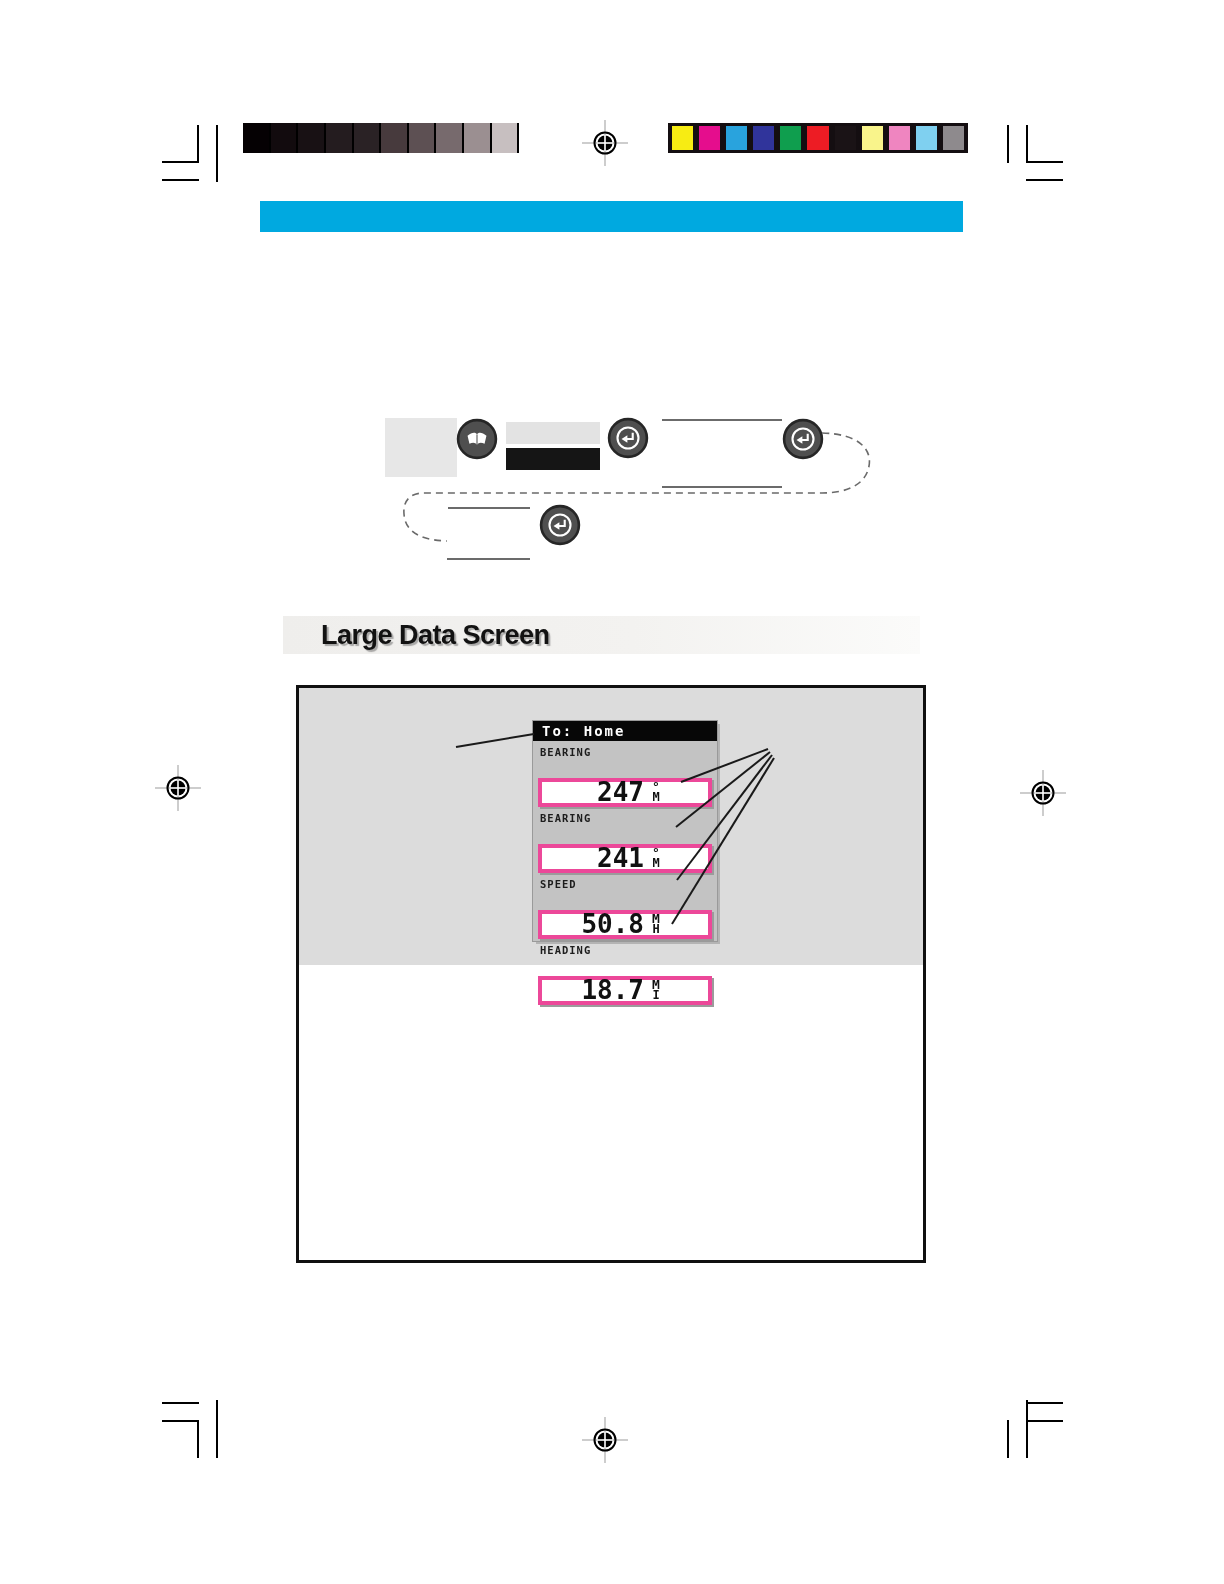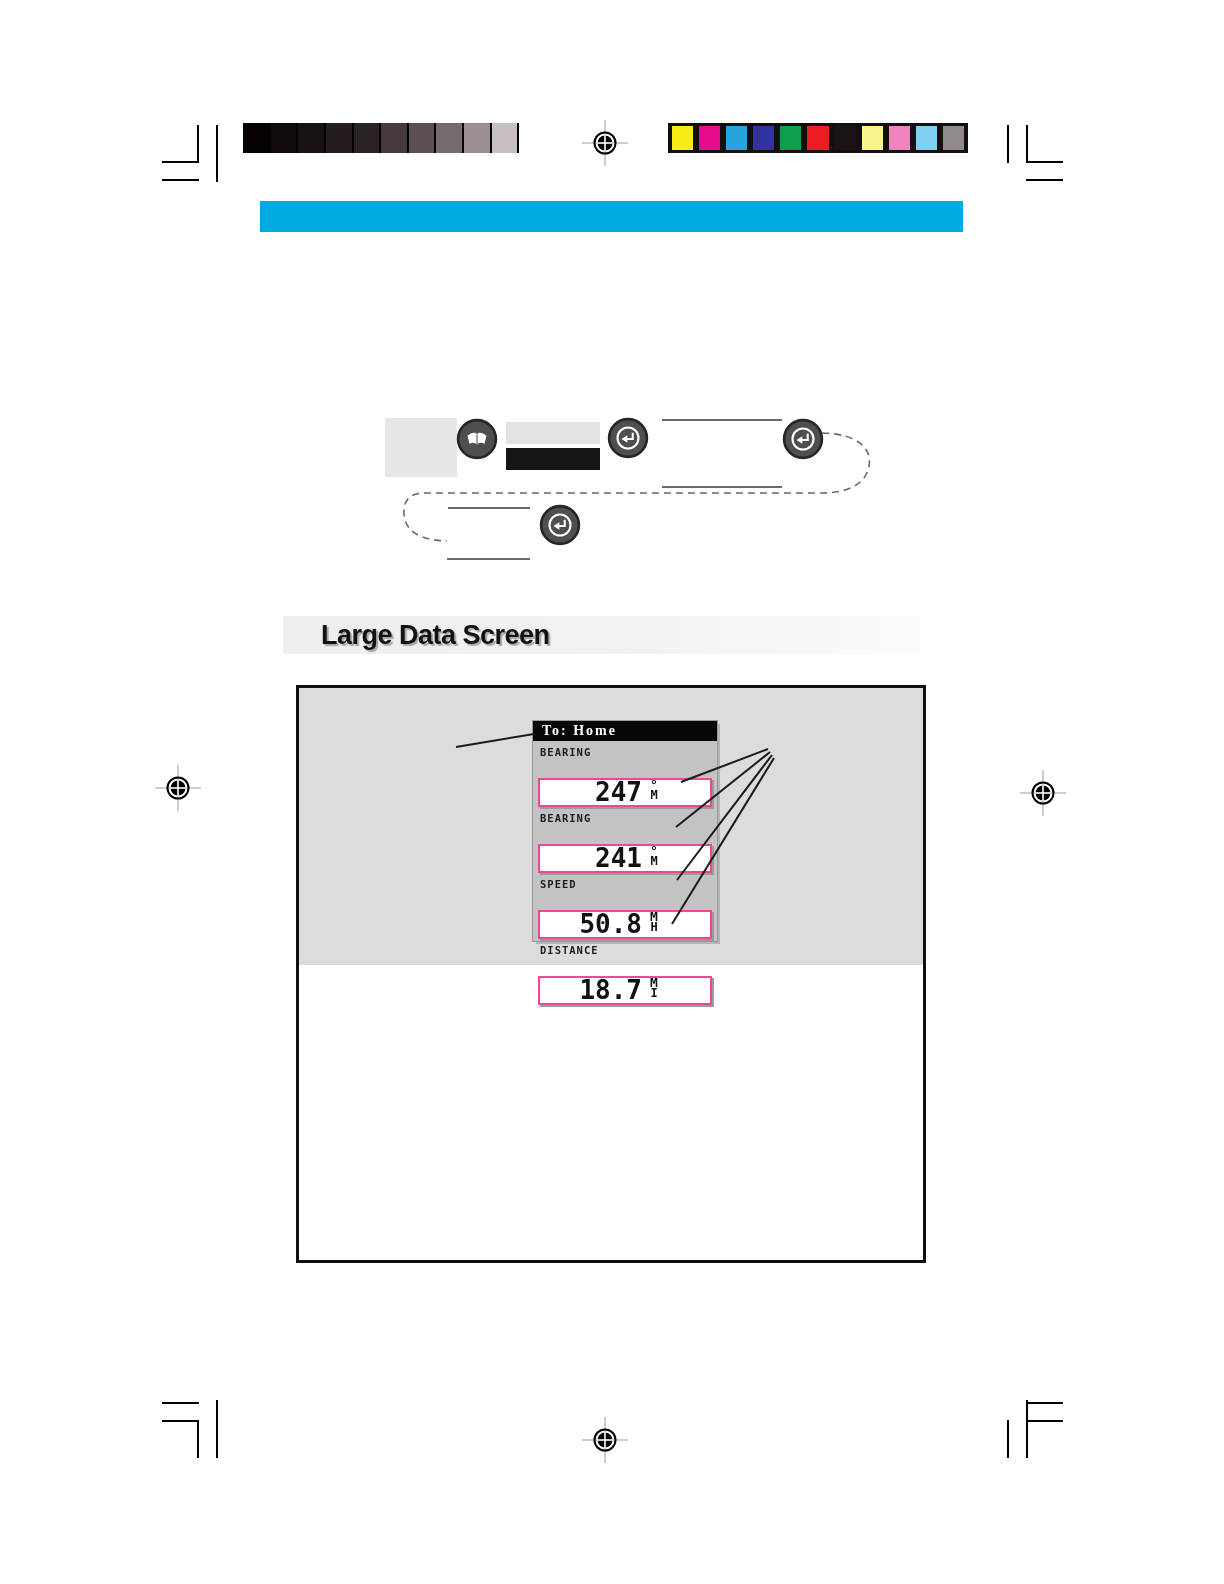--- a/index.html
+++ b/index.html
@@ -32,25 +32,25 @@
   
   #figure-box{left:296px;top:685px;width:630px;height:578px;border:3px solid #101010;
      box-sizing:border-box;background:#ffffff;}
   #figure-gray{position:absolute;left:0;top:0;width:100%;height:277px;background:#dcdcdc;}
 
   
   #gps-screen{left:533px;top:721px;width:184px;height:220px;background:#c3c3c3;
      box-sizing:border-box;outline:1px solid #9a9a9a;box-shadow:3px 3px 0 rgba(0,0,0,0.18);
      font-family:"DejaVu Sans Mono",monospace;}
   #gps-header{height:20px;background:#070707;color:#ffffff;font-size:14px;font-weight:bold;
-     letter-spacing:2px;line-height:20px;padding-left:9px;font-family:Liberation Serif, serif;}
+     letter-spacing:2px;line-height:20px;padding-left:9px;}
   .gps-label{height:37px;line-height:22px;font-size:10.5px;font-weight:bold;letter-spacing:1px;
      color:#1c1c1c;padding-left:7px;}
-  .gps-valuebox{height:29px;margin:0 5px;background:#ffffff;border:2px solid #ec4899;
-     box-sizing:border-box;display:flex;box-shadow:2px 2px 0 #9b9b9b;}
+  .gps-valuebox{height:29px;margin:0 5px;background:#ffffff;border:4px solid #ec4899;
+     box-sizing:border-box;display:flex;align-items:center;box-shadow:2px 2px 0 #9b9b9b;}
   .gps-value{width:102px;text-align:right;font-size:26px;font-weight:bold;color:#111;line-height:25px;}
   .gps-unit{margin-left:3px;display:flex;flex-direction:column;align-items:center;width:18px;
      font-weight:bold;color:#111;}
   .gps-unit .ut{font-size:13px;line-height:10px;}
   .gps-unit .ub{font-size:12px;line-height:11px;}
 
   svg{display:block;}
   #overlay{position:absolute;left:0;top:0;pointer-events:none;}
 </style>
 </head>
@@ -201,21 +201,21 @@
 
     <div class="gps-label">SPEED</div>
     <div class="gps-valuebox">
       <span class="gps-value">50.8</span>
       <span class="gps-unit">
         <span class="ut">M</span>
         <span class="ub">H</span>
       </span>
     </div>
 
-    <div class="gps-label">DISTANCE</div>
+    <div class="gps-label">HEADING</div>
     <div class="gps-valuebox">
       <span class="gps-value">18.7</span>
       <span class="gps-unit">
         <span class="ut">M</span>
         <span class="ub">I</span>
       </span>
     </div>
   </div>
 
   <svg id="overlay" width="1224" height="1584" viewBox="0 0 1224 1584">

